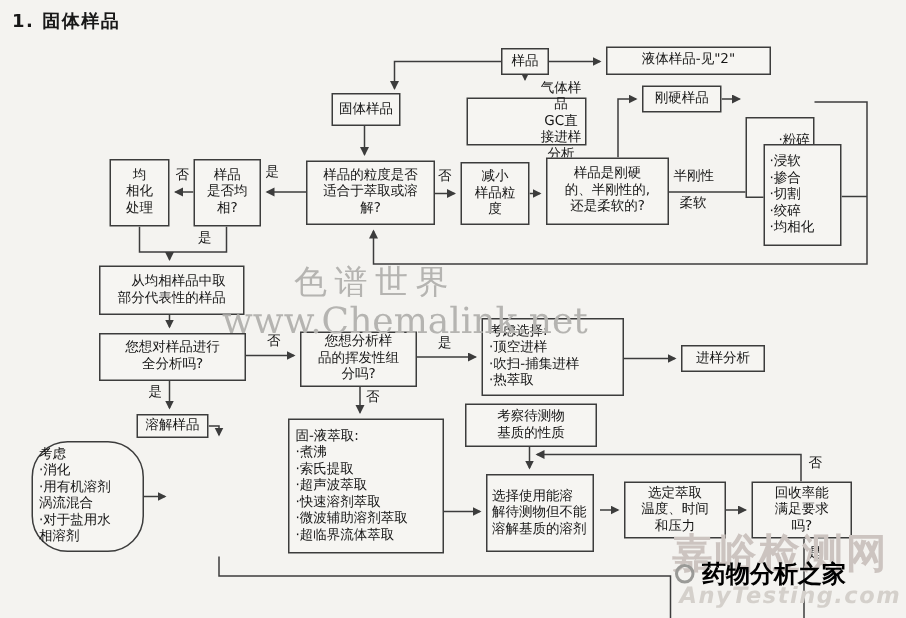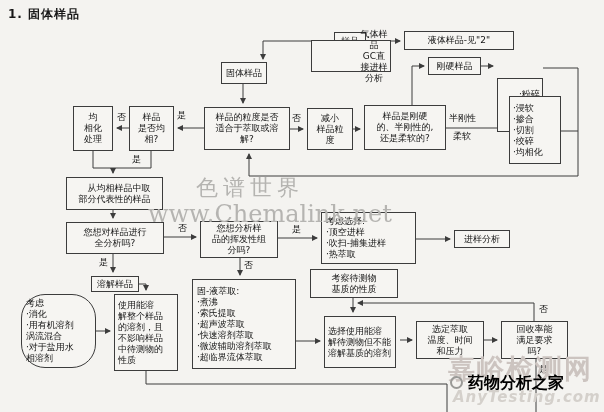--- a/index.html
+++ b/index.html
@@ -76,21 +76,21 @@
       <path d="M296 341 H320" marker-end="url(#ah)"></path>
       <path d="M400 340 H412" marker-end="url(#ah)"></path>
       <path d="M484 340 H497" marker-end="url(#ah)"></path>
       <path d="M536 359 V412"></path>
       <path d="M146 371 V384 H447 V412"></path>
     </g>
   </svg>
 
   <div class="bx" style="left:334px;top:32px;width:32px;height:18px;">样品</div>
   <div class="bx" style="left:404px;top:31px;width:110px;height:19px;">液体样品-见"2"</div>
-  <div class="bx" style="left:311px;top:40px;width:80px;height:32px;padding-left:48px;">气体样品
+  <div class="bx" style="left:311px;top:65px;width:80px;height:32px;padding-left:48px;">气体样品
 GC直接进样分析</div>
   <div class="bx" style="left:221px;top:62px;width:46px;height:22px;">固体样品</div>
   <div class="bx" style="left:428px;top:57px;width:53px;height:18px;">刚硬样品</div>
   <div class="bx lft" style="left:497px;top:38px;width:46px;height:54px;padding-left:21px;margin-top:40px;">·粉碎
 ·研磨
 ·捣碎</div>
   <div class="bx" style="left:73px;top:106px;width:40px;height:45px;">均
 相化
 处理</div>
   <div class="bx" style="left:129px;top:106px;width:45px;height:45px;">样品
@@ -124,26 +124,20 @@
   <div class="bx" style="left:454px;top:230px;width:56px;height:18px;">进样分析</div>
   <div class="bx" style="left:310px;top:269px;width:88px;height:29px;">考察待测物
 基质的性质</div>
   <div class="bx" style="left:91px;top:276px;width:48px;height:16px;">溶解样品</div>
   <div class="bx lft" style="left:21px;top:294px;width:75px;height:74px;padding-left:4px;border-radius:24px;">考虑
 ·消化
 ·用有机溶剂
 涡流混合
 ·对于盐用水
 相溶剂</div>
-  <div class="bx lft" style="left:114px;top:294px;width:64px;height:77px;padding-left:3px;">使用能溶
-解整个样品
-的溶剂，且
-不影响样品
-中待测物的
-性质</div>
   <div class="bx lft" style="left:192px;top:279px;width:104px;height:90px;padding-left:4px;">固-液萃取:
 ·煮沸
 ·索氏提取
 ·超声波萃取
 ·快速溶剂萃取
 ·微波辅助溶剂萃取
 ·超临界流体萃取</div>
   <div class="bx lft" style="left:324px;top:316px;width:72px;height:52px;padding-left:3px;">选择使用能溶
 解待测物但不能
 溶解基质的溶剂</div>

